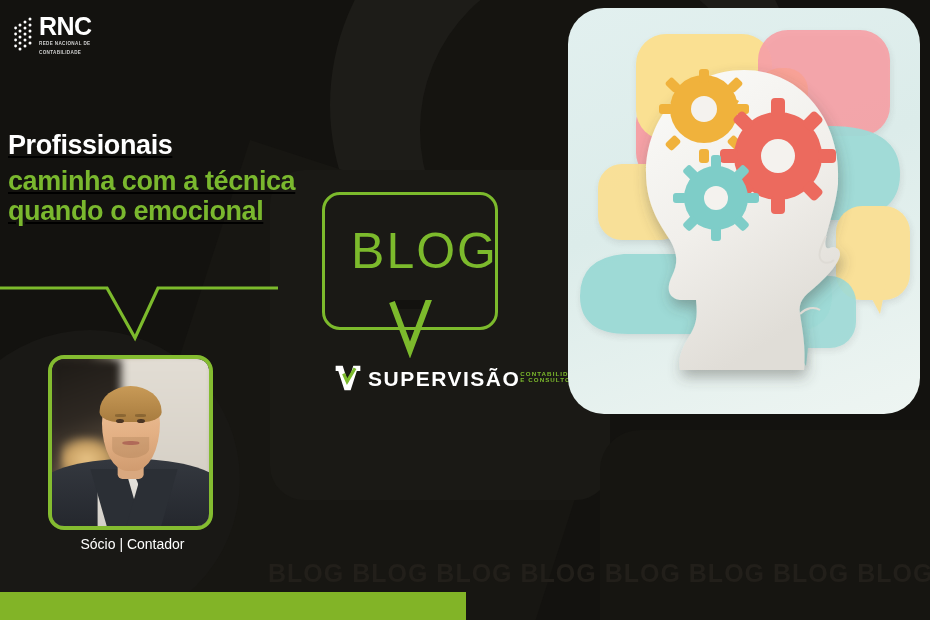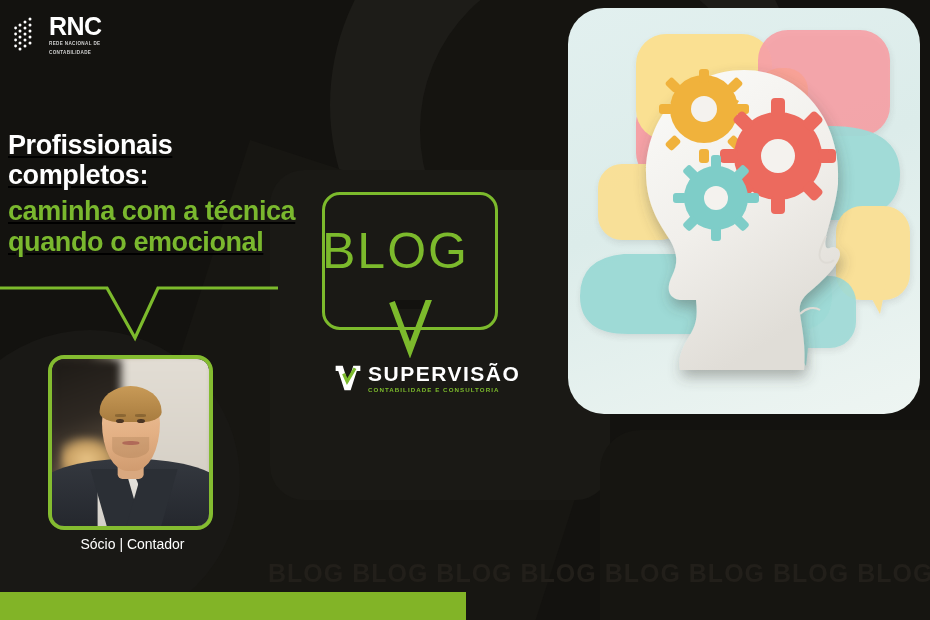--- a/index.html
+++ b/index.html
@@ -72,21 +72,21 @@
     position:absolute;
     left:0; bottom:0;
     width:466px; height:28px;
     background:#82b427;
   }
 
   
   .rnc-logo {
     position:absolute;
     left:14px; top:14px;
-    display:flex; align-items:center; gap:15px;
+    display:flex; align-items:center; gap:5px;
   }
   .rnc-dots { width:20px; height:42px; }
   .rnc-text-wrap { display:flex; flex-direction:column; justify-content:center; }
   .rnc-title {
     color:#ffffff;
     font-size:25px;
     font-weight:700;
     letter-spacing:-0.5px;
     line-height:1;
   }
@@ -251,39 +251,39 @@
     width:176px; height:138px;
   }
   .blog-box {
     position:absolute; inset:0;
     border:3px solid #7cba2c;
     border-radius:18px;
   }
   .blog-word {
     position:absolute;
     left:0; right:0; top:34px;
-    text-align:left;
+    text-align:right;
     color:#7cba2c;
     font-size:50px;
     font-weight:400;
     letter-spacing:2px;
     line-height:1;
     font-family:"Liberation Sans", sans-serif;
   }
   .blog-tail { position:absolute; left:50%; bottom:-28px; transform:translateX(-50%); }
 
   
   .sup-logo {
     position:absolute;
     left:333px; top:356px;
     width:160px; height:44px;
     display:flex; align-items:center; gap:5px;
   }
   .sup-mark { width:30px; height:30px; flex:0 0 auto; }
-  .sup-text { display:flex; flex-direction:column;justify-content:center; }
+  .sup-text { display:flex; flex-direction:row;justify-content:center; }
   .sup-name {
     color:#ffffff;
     font-size:21px;
     font-weight:700;
     letter-spacing:1.5px;
     line-height:1;
   }
   .sup-tag {
     color:#7cba2c;
     font-size:6.2px;
@@ -345,21 +345,20 @@
     </svg>
     <div class="rnc-text-wrap">
       <div class="rnc-title">RNC</div>
       <div class="rnc-sub">REDE NACIONAL DE</div>
       <div class="rnc-sub">CONTABILIDADE</div>
     </div>
   </div>
 
   <div class="headline">
     <div class="headline-line hl-white">Profissionais</div>
-    <div class="headline-line hl-white">completos:</div>
     <div class="hl-gap"></div>
     <div class="headline-line hl-green">caminha com a técnica</div>
     <div class="headline-line hl-green">quando o emocional</div>
   </div>
 
   <svg class="check-divider" viewBox="0 0 280 62">
     <path d="M0 6 L107 6 L135 56 L158 6 L278 6" fill="none" stroke="#7cba2c" stroke-width="3.2" stroke-linejoin="miter" stroke-linecap="butt"></path>
   </svg>
 
   <div class="portrait-frame">

